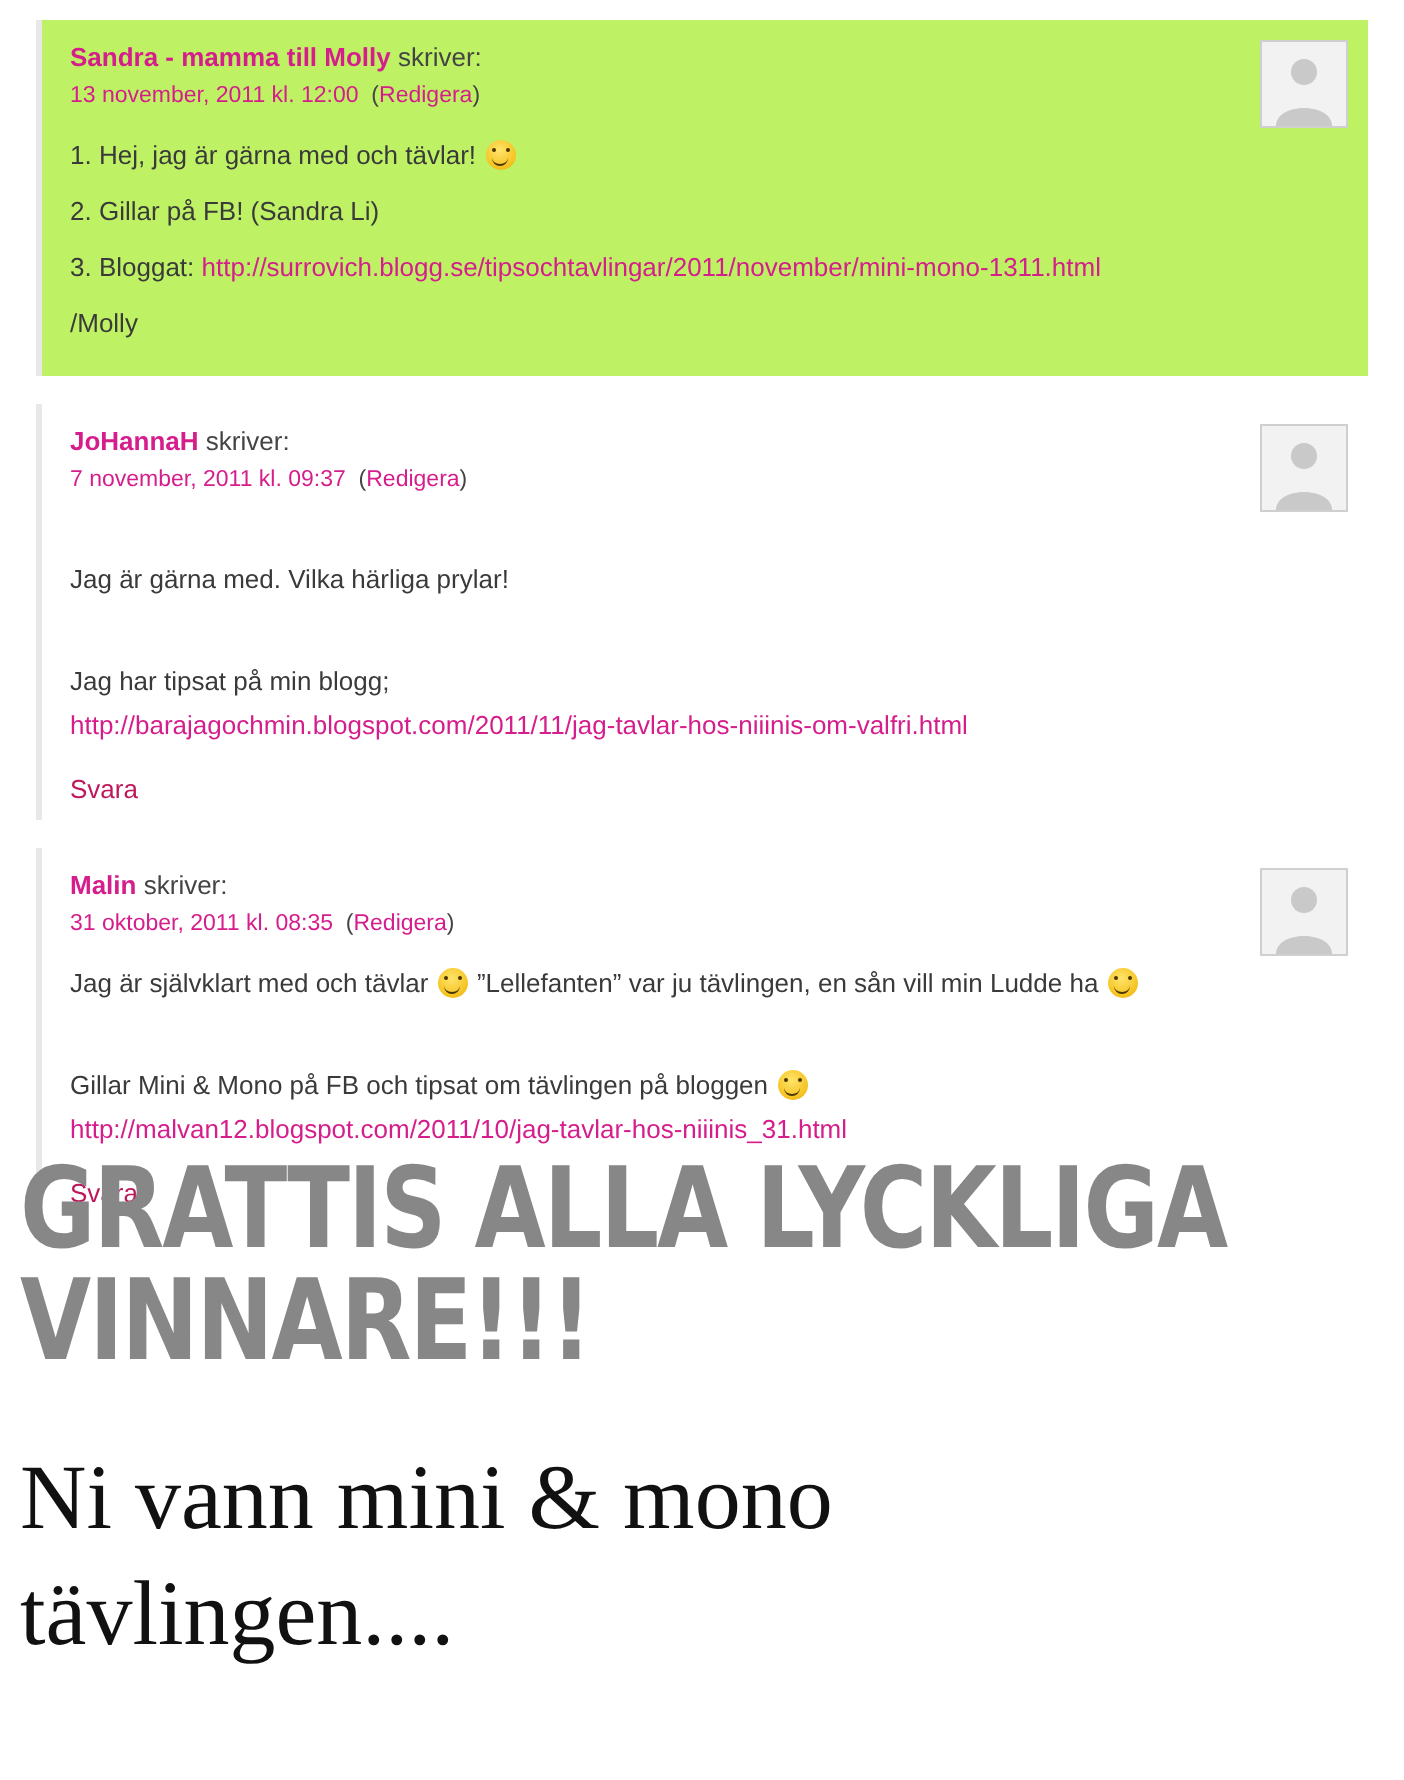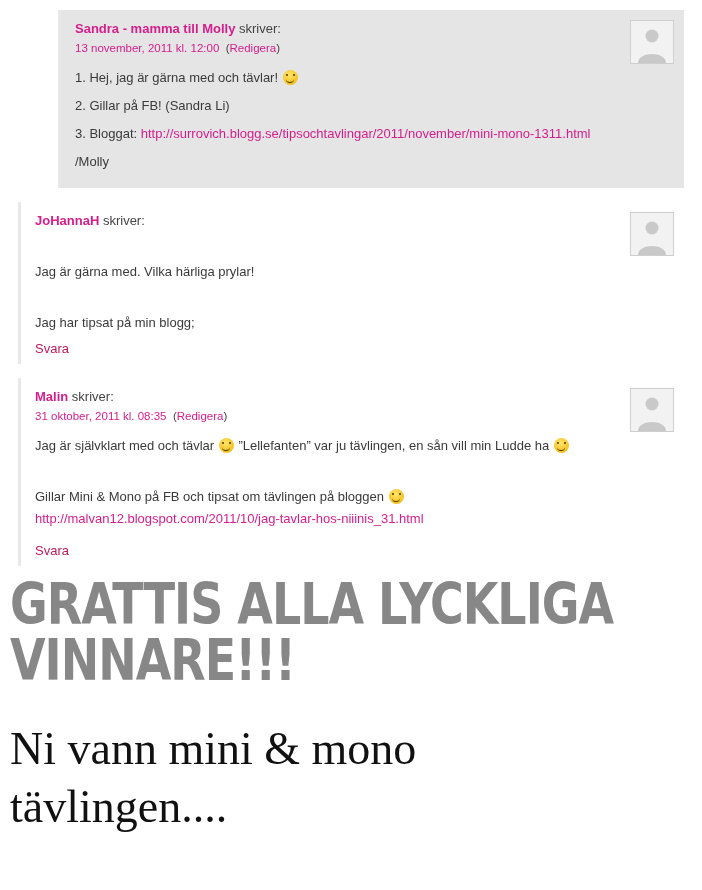--- a/index.html
+++ b/index.html
@@ -26,22 +26,21 @@
   }
   .comment {
     position: relative;
     border-left: 3px solid #e8e8e8;
     padding: 10px 10px 8px 14px;
     margin-bottom: 14px;
     min-height: 120px;
     box-sizing: border-box;
   }
   .comment.alt {
-    background: #e5e5e5;
-    margin-left: 40px;
+    background: #bef264;
   }
   .comment .meta-line {
     margin: 0 0 2px 0;
     line-height: 18px;
   }
   .author {
     color: #d51d8c;
     font-weight: bold;
     font-size: 13px;
   }
@@ -208,22 +207,29 @@
         <svg width="42" height="42" viewBox="0 0 42 42" aria-hidden="true">
           <rect x="0" y="0" width="42" height="42" fill="#f2f2f2"></rect>
           <circle cx="21" cy="15" r="6.5" fill="#c9c9c9"></circle>
           <path d="M7 42 C7 30 35 30 35 42 Z" fill="#c9c9c9"></path>
         </svg>
       </div>
       <p class="meta-line">
         <span class="author">JoHannaH</span>
         <span class="says">skriver:</span>
       </p>
+      <p class="datebar">
+        <a class="date-link" href="#">7 november, 2011 kl. 09:37</a>
+        <span class="paren">&nbsp;(</span><a class="edit-link" href="#">Redigera</a><span class="paren">)</span>
+      </p>
       <p class="body-line tight">Jag är gärna med. Vilka härliga prylar!</p>
       <p class="body-line tight">Jag har tipsat på min blogg;</p>
+      <p class="body-line">
+        <a class="url" href="#">http://barajagochmin.blogspot.com/2011/11/jag-tavlar-hos-niiinis-om-valfri.html</a>
+      </p>
       <a class="reply" href="#">Svara</a>
     </div>
 
     <div class="comment">
       <div class="avatar">
         <svg width="42" height="42" viewBox="0 0 42 42" aria-hidden="true">
           <rect x="0" y="0" width="42" height="42" fill="#f2f2f2"></rect>
           <circle cx="21" cy="15" r="6.5" fill="#c9c9c9"></circle>
           <path d="M7 42 C7 30 35 30 35 42 Z" fill="#c9c9c9"></path>
         </svg>

